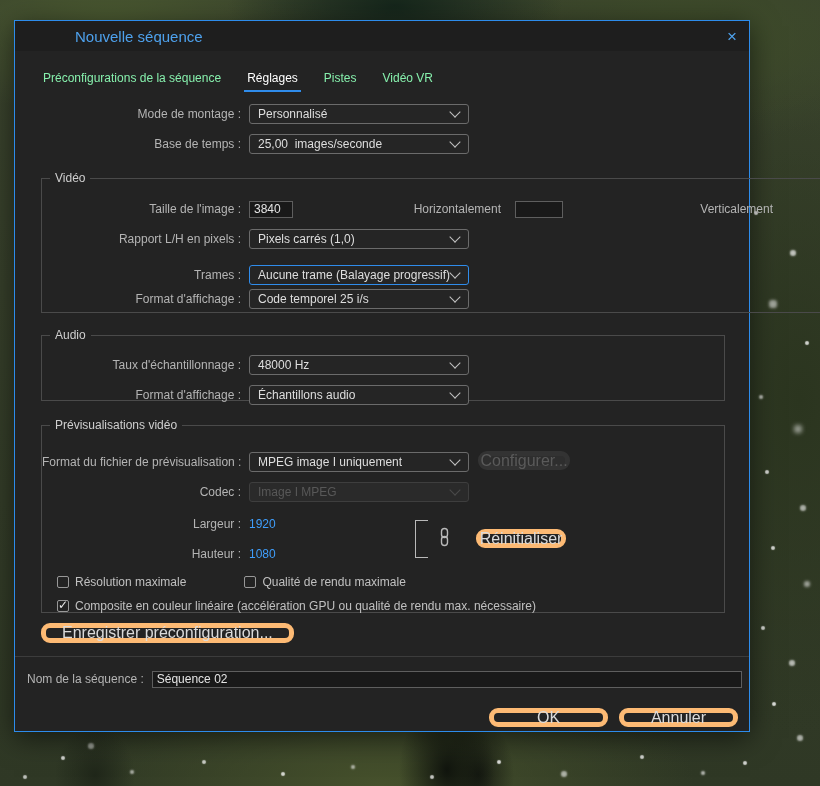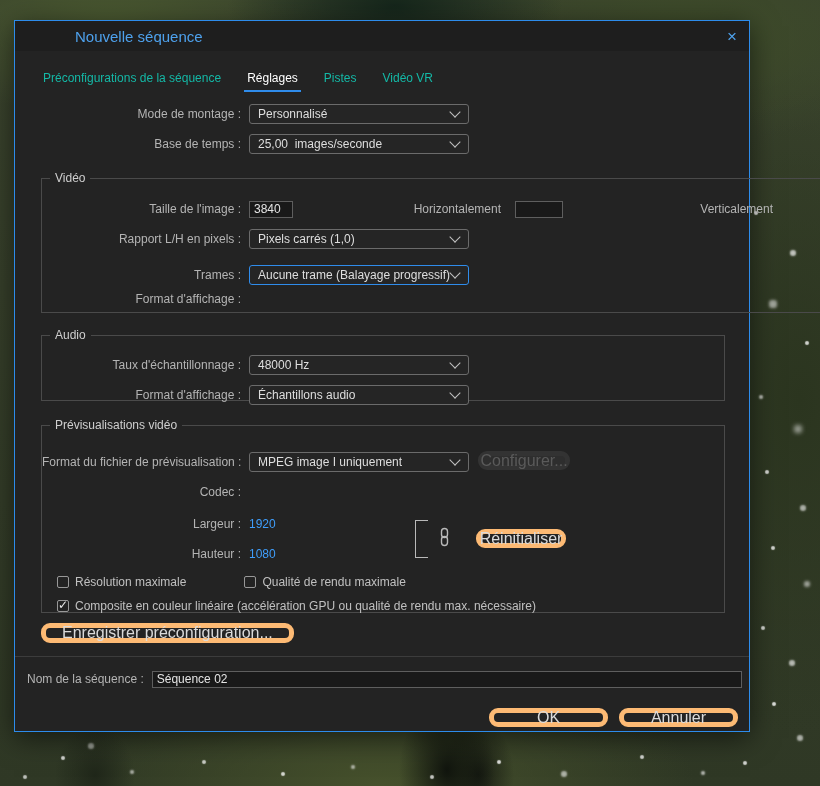--- a/index.html
+++ b/index.html
@@ -33,21 +33,21 @@
   
   .dialog{position:absolute;left:14px;top:20px;width:736px;height:712px;z-index:10;
     background:#232323;border:1px solid #2d8ceb;box-sizing:border-box;
     box-shadow:0 6px 26px rgba(0,0,0,.55);font-size:12px;color:#c8c8c8;}
   .titlebar{position:absolute;left:0;top:0;right:0;height:30px;background:#1e1e1e;
     display:flex;align-items:center;padding:0 12px;box-sizing:border-box;}
   .title{color:#4ea1ec;font-size:15px;margin-left:48px;}
   .close{margin-left:auto;color:#4ea1ec;font-size:17px;line-height:1;cursor:default;}
   
   .tabs{position:absolute;left:28px;top:50px;display:flex;gap:26px;}
-  .tab{color:#14b8a6;padding-bottom:5px;position:relative;cursor:default;}
+  .tab{color:#86efac;padding-bottom:5px;position:relative;cursor:default;}
   .tab.active{color:#ffffff;}
   .tab.active::after{content:"";position:absolute;left:-3px;right:-3px;bottom:-2px;height:2px;background:#2f8ceb;}
   
   .row{position:absolute;left:0;width:100%;height:20px;display:flex;align-items:center;box-sizing:border-box;}
   .lab{color:#b4b4b4;white-space:pre;}
   .row > .lab{width:226px;text-align:right;flex:none;}
   fieldset .row > .lab{width:199px;}
   .row > .lab + *{margin-left:8px;}
   
   .dd{box-sizing:border-box;height:20px;width:220px;background:#252525;border:1px solid #6b6b6b;
@@ -135,20 +135,24 @@
     </div>
     <div class="row" style="top:80px">
       <span class="lab">Trames :</span>
       <div class="dd focused">
         <span class="dd-text">Aucune trame (Balayage progressif)</span>
         <span class="chev"></span>
       </div>
     </div>
     <div class="row" style="top:104px">
       <span class="lab">Format d'affichage :</span>
+      <div class="dd">
+        <span class="dd-text">Code temporel 25 i/s</span>
+        <span class="chev"></span>
+      </div>
     </div>
   </fieldset>
 
   <fieldset class="group" style="left:26px;top:307px;width:684px;height:73px">
     <legend>Audio</legend>
     <div class="row" style="top:13px">
       <span class="lab">Taux d'échantillonnage :</span>
       <div class="dd">
         <span class="dd-text">48000 Hz</span>
         <span class="chev"></span>
@@ -168,20 +172,24 @@
     <div class="row" style="top:20px">
       <span class="lab">Format du fichier de prévisualisation :</span>
       <div class="dd">
         <span class="dd-text">MPEG image I uniquement</span>
         <span class="chev"></span>
       </div>
     </div>
     <button class="btn disabled" style="position:absolute;left:436px;top:19px;width:92px">Configurer...</button>
     <div class="row" style="top:50px">
       <span class="lab">Codec :</span>
+      <div class="dd disabled">
+        <span class="dd-text">Image I MPEG</span>
+        <span class="chev"></span>
+      </div>
     </div>
     <div class="row" style="top:82px">
       <span class="lab">Largeur :</span>
       <span class="hot">1920</span>
     </div>
     <div class="row" style="top:112px">
       <span class="lab">Hauteur :</span>
       <span class="hot">1080</span>
     </div>
     <div class="bracket" style="left:373px;top:88px"></div>

